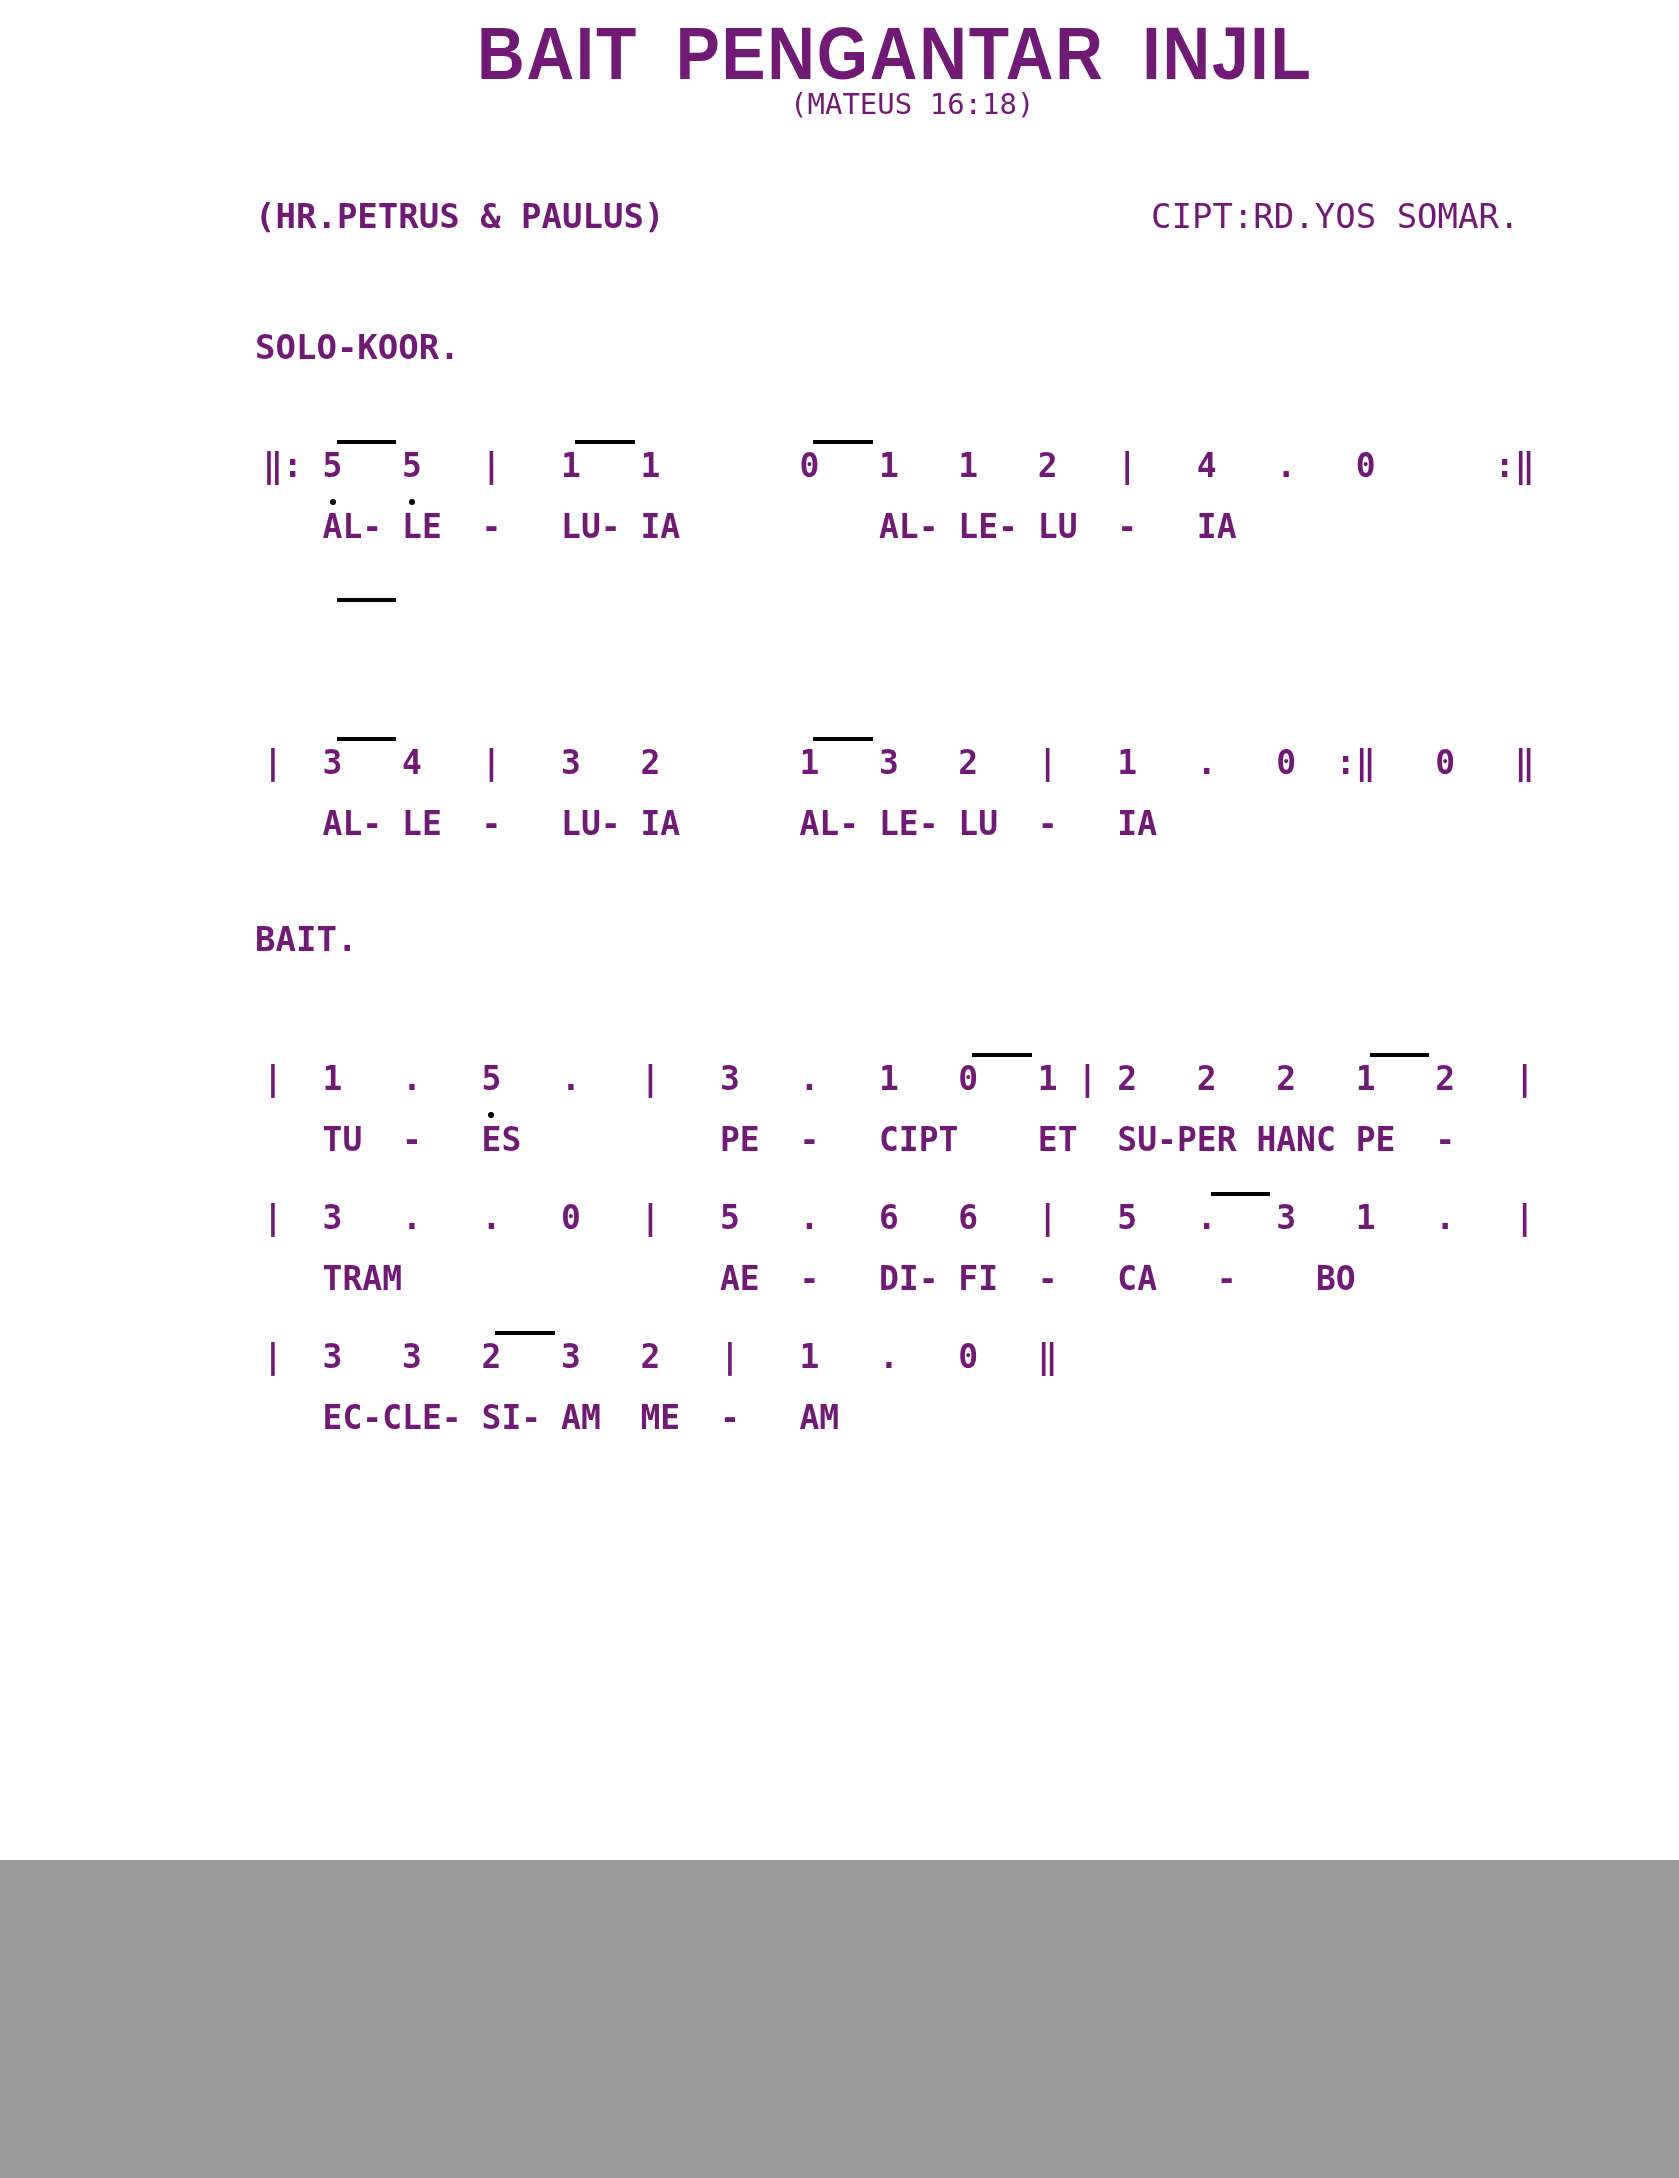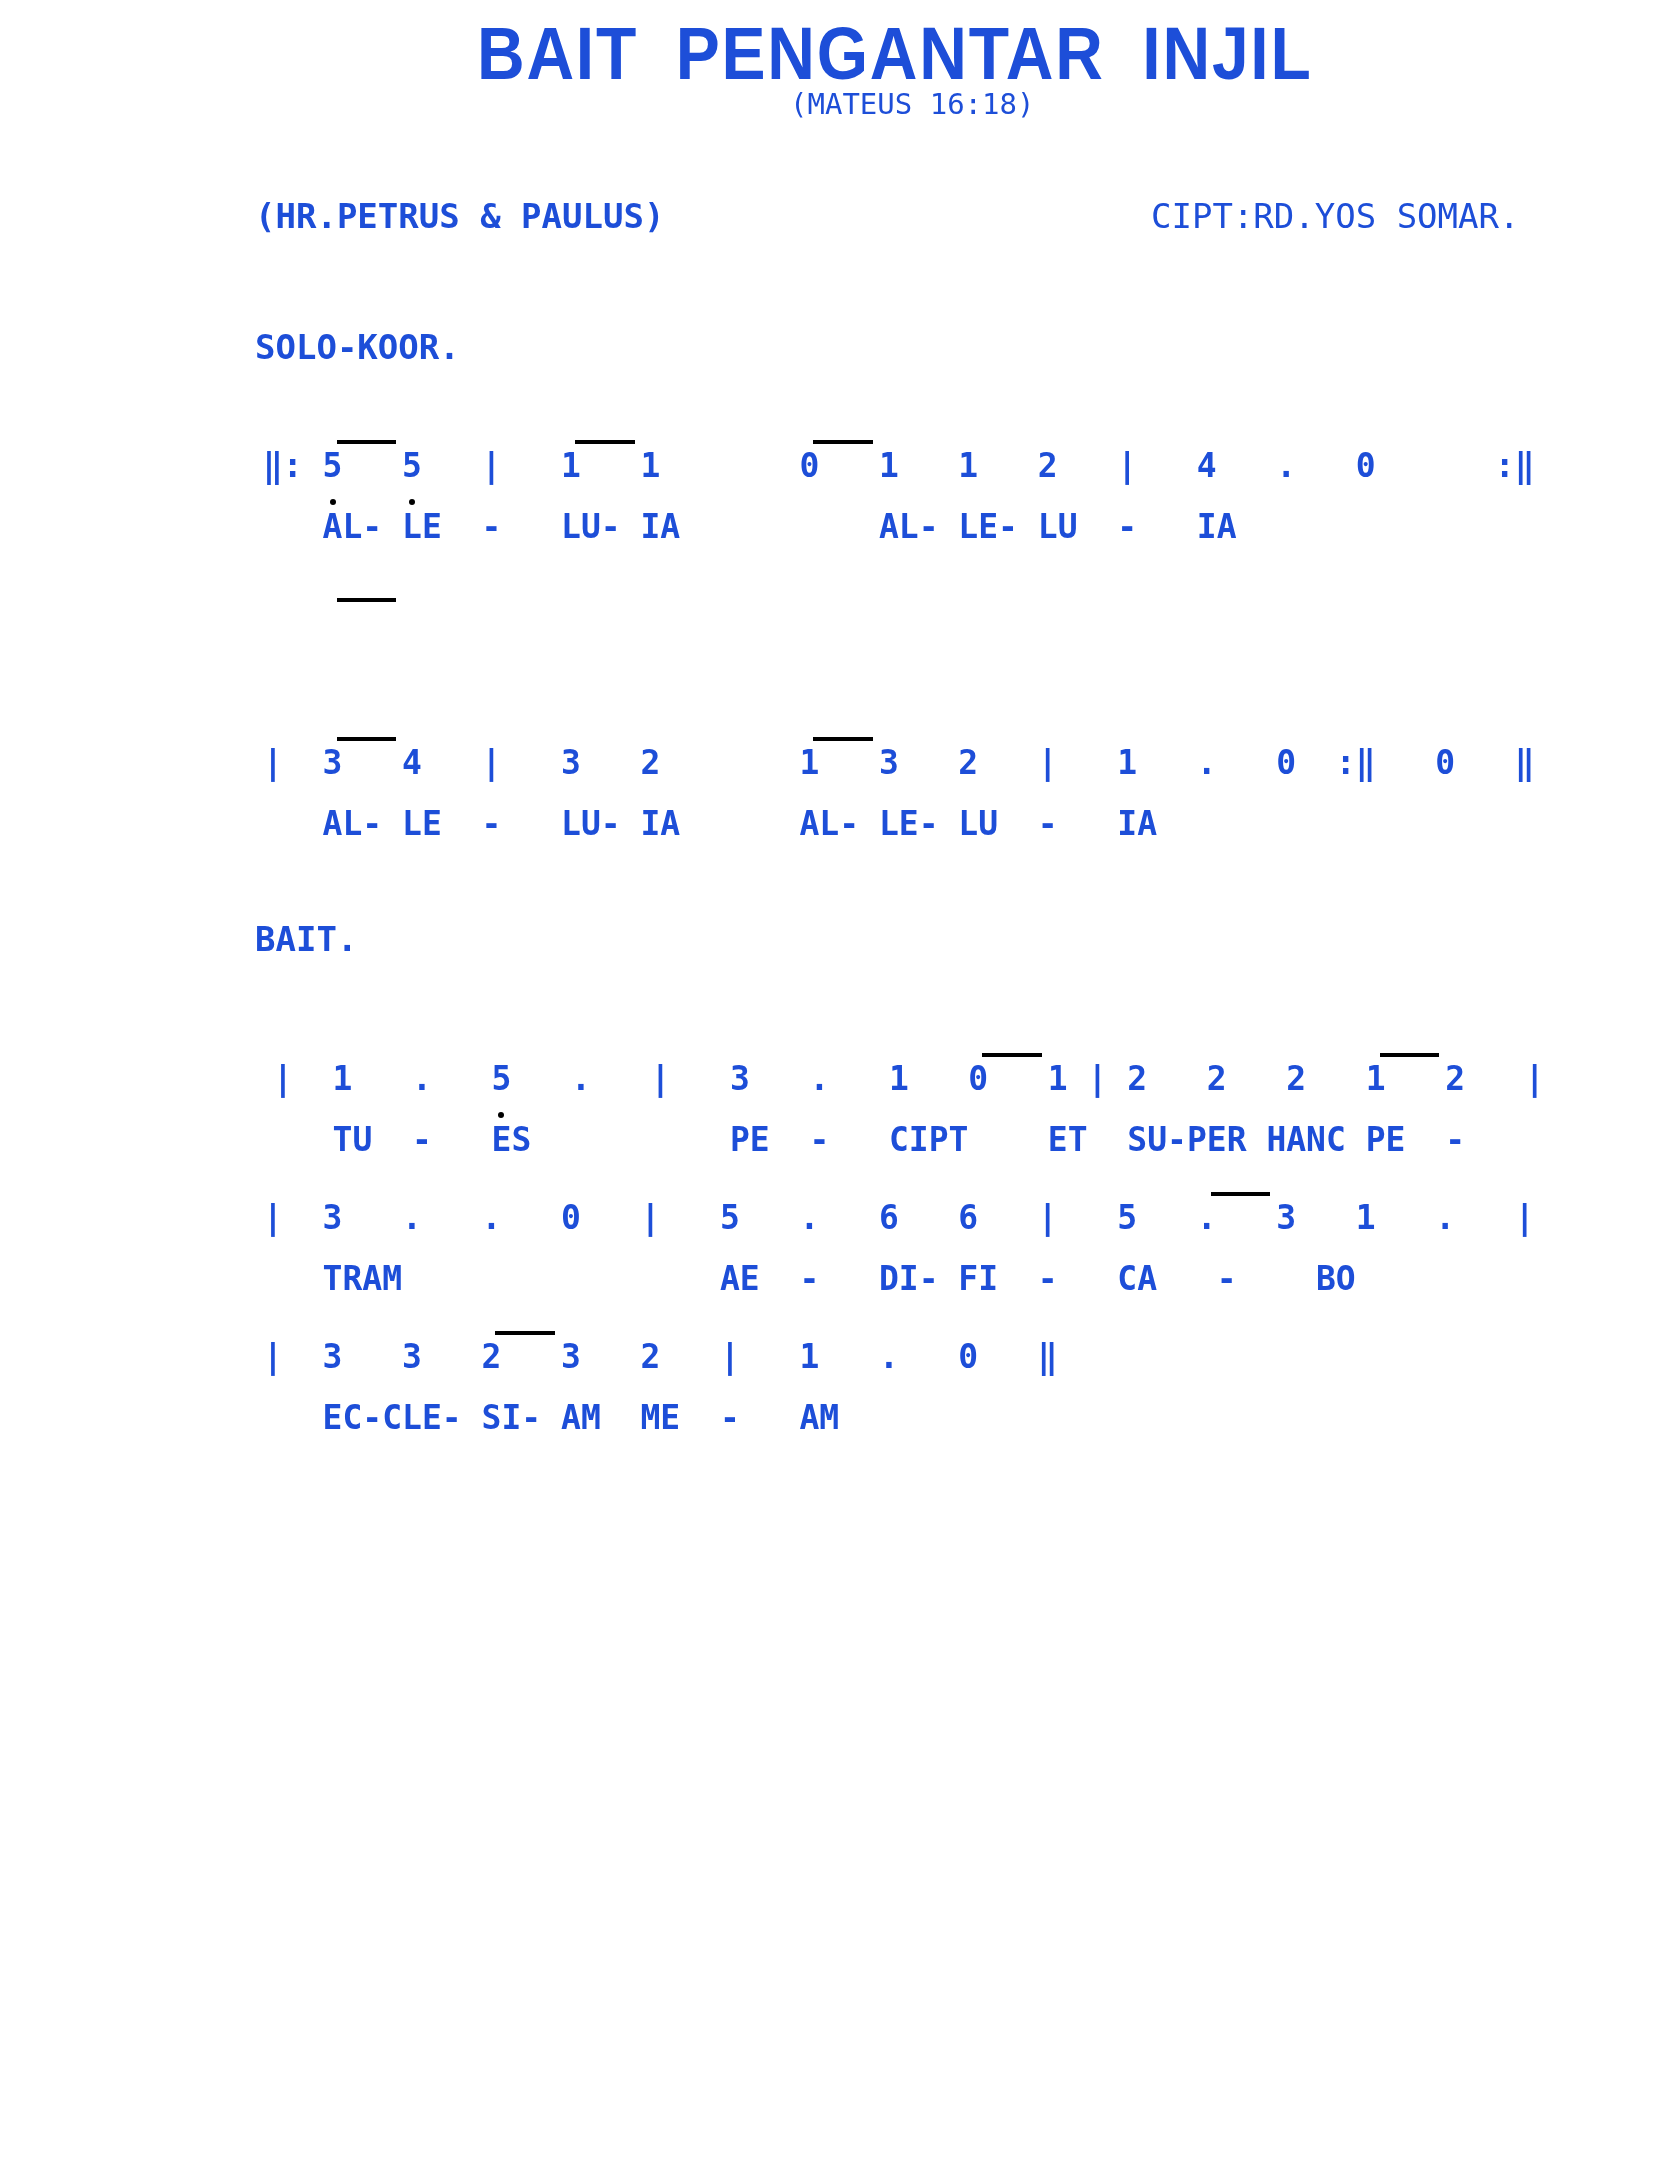--- a/index.html
+++ b/index.html
@@ -1,21 +1,21 @@
 <!DOCTYPE html>
 <html><head>
 <meta charset="utf-8">
 <style>
   html,body{margin:0;padding:0;background:#9a9a9a;}
   .page{
     position:relative;
-    width:1679px;height:2178px;
+    width:1679px;height:1860px;
     margin:0 auto;
     background:#ffffff;
-    color:#1d4ed8;
+    color:#701a75;
     font-family:"DejaVu Sans Mono",monospace;
     overflow:hidden;
     text-decoration:underline;
   }
   .title{
     position:absolute;left:477px;top:16px;
     font-family:"Liberation Sans",sans-serif;
     font-weight:bold;font-size:75px;line-height:1;
     letter-spacing:2px;word-spacing:20px;white-space:nowrap;
     transform:scaleX(.88);transform-origin:left top;
@@ -58,21 +58,21 @@
       </div>
       <div class="music-line" style="top: 594px;">
         <div class="ovl" style="left: 3.7ch; width: 3ch;"></div>
       </div>
       <div class="music-line" style="top: 733px;">
         <div class="ovl" style="left: 3.7ch; width: 3ch;"></div>
         <div class="ovl" style="left: 27.7ch; width: 3ch;"></div>
         <pre class="notes">|  3   4   |   3   2       1   3   2   |   1   .   0  :‖   0   ‖</pre>
         <pre class="lyrics">   AL- LE  -   LU- IA      AL- LE- LU  -   IA</pre>
       </div>
-      <div class="music-line" style="top: 1049px; margin-left: 10px;">
+      <div class="music-line" style="top: 1049px;">
         <div class="ovl" style="left: 35.7ch; width: 3ch;"></div>
         <div class="ovl" style="left: 55.7ch; width: 3ch;"></div>
         <pre class="notes">|  1   .   5   .   |   3   .   1   0   1 | 2   2   2   1   2   |</pre>
         <div class="dotb" style="left: 11.5ch;"></div>
         <pre class="lyrics">   TU  -   ES          PE  -   CIPT    ET  SU-PER HANC PE  -</pre>
       </div>
       <div class="music-line" style="top: 1188px;">
         <div class="ovl" style="left: 47.7ch; width: 3ch;"></div>
         <pre class="notes">|  3   .   .   0   |   5   .   6   6   |   5   .   3   1   .   |</pre>
         <pre class="lyrics">   TRAM                AE  -   DI- FI  -   CA   -    BO</pre>

